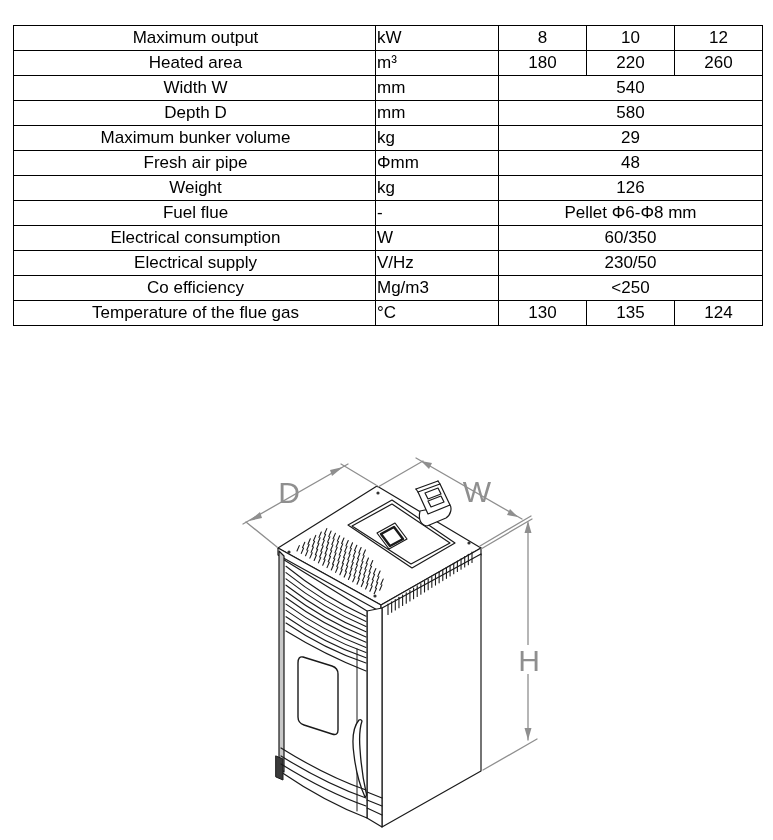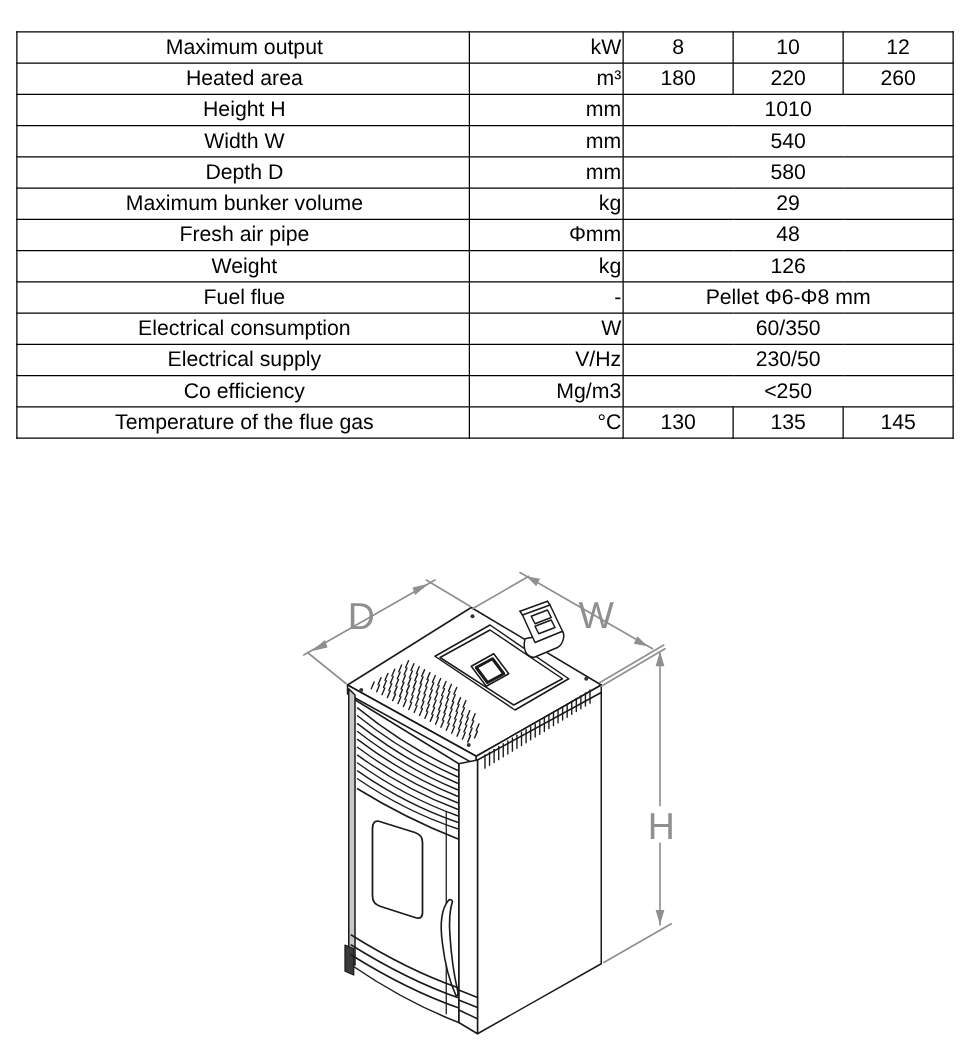--- a/index.html
+++ b/index.html
@@ -3,21 +3,21 @@
 <meta charset="utf-8">
 <style>
   html,body{margin:0;padding:0;background:#ffffff;}
   .page{position:relative;width:773px;height:840px;background:#fff;overflow:hidden;
         font-family:"Liberation Sans", sans-serif;}
   table.spec{position:absolute;left:13px;top:25px;width:749px;border-collapse:collapse;
              table-layout:fixed;}
   table.spec td{border:1.5px solid #000;height:25px;box-sizing:border-box;
                 font-size:17px;color:#000;white-space:nowrap;overflow:hidden;}
   td.lbl{text-align:center;padding:0 2px 0 4px;}
-  td.unit{text-align:right;}
+  td.unit{text-align:left;}
   td.val{text-align:center;}
   .drawing{position:absolute;left:0;top:440px;width:773px;height:400px;}
   svg text.dim{font-family:"Liberation Sans",sans-serif;font-size:30px;fill:#8f8f8f;}
 </style>
 </head>
 <body>
 
 <div class="page">
 
   <table class="spec">
@@ -37,25 +37,20 @@
           <td class="val" colspan="1">12</td>
         </tr>
         <tr>
           <td class="lbl">Heated area</td>
           <td class="unit">m³</td>
           <td class="val" colspan="1">180</td>
           <td class="val" colspan="1">220</td>
           <td class="val" colspan="1">260</td>
         </tr>
         <tr>
-          <td class="lbl">Height H</td>
-          <td class="unit">mm</td>
-          <td class="val" colspan="3">1010</td>
-        </tr>
-        <tr>
           <td class="lbl">Width W</td>
           <td class="unit">mm</td>
           <td class="val" colspan="3">540</td>
         </tr>
         <tr>
           <td class="lbl">Depth D</td>
           <td class="unit">mm</td>
           <td class="val" colspan="3">580</td>
         </tr>
         <tr>
@@ -91,21 +86,21 @@
         <tr>
           <td class="lbl">Co efficiency</td>
           <td class="unit">Mg/m3</td>
           <td class="val" colspan="3">&lt;250</td>
         </tr>
         <tr>
           <td class="lbl">Temperature of the flue gas</td>
           <td class="unit">°C</td>
           <td class="val" colspan="1">130</td>
           <td class="val" colspan="1">135</td>
-          <td class="val" colspan="1">145</td>
+          <td class="val" colspan="1">124</td>
         </tr>
       </tbody>
   </table>
 
   <svg class="drawing" viewBox="0 440 773 400" width="773" height="400" fill="none" stroke-linecap="round" stroke-linejoin="round">
 
     <g stroke="#1a1a1a" stroke-width="1.2">
 
       <polygon fill="#ffffff" points="278,548 377,486 481,548 381,605"></polygon>
 

